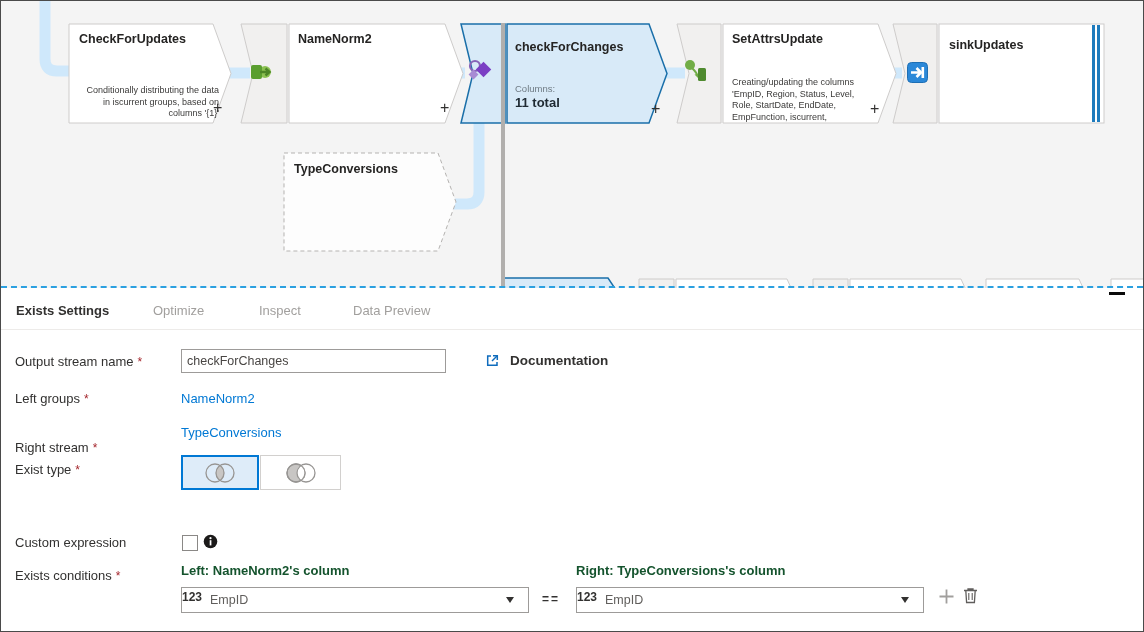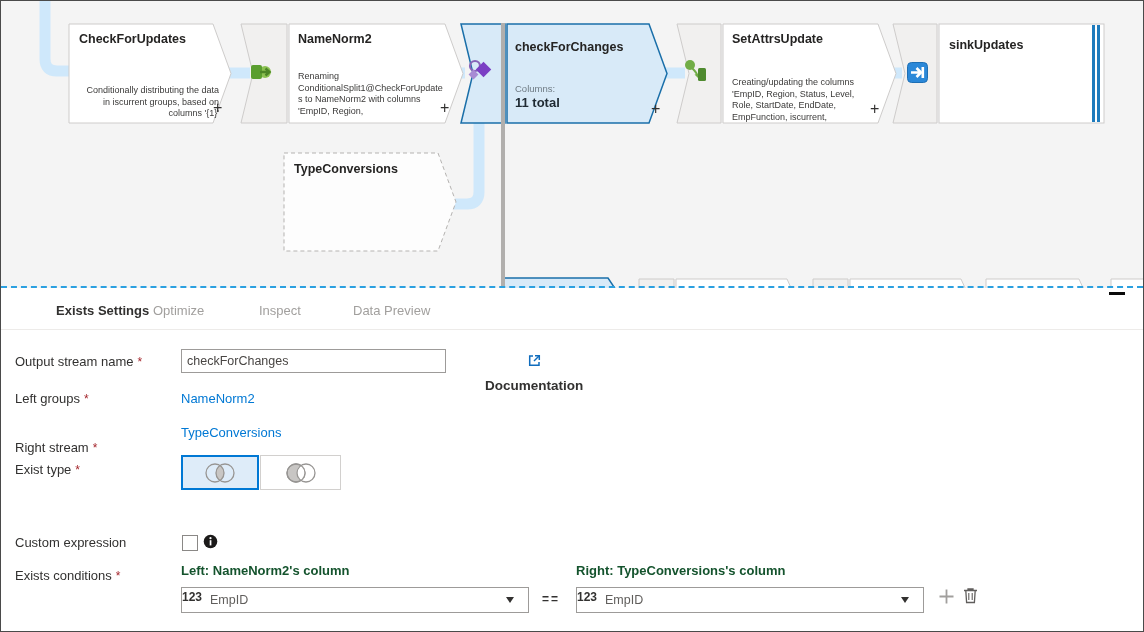--- a/index.html
+++ b/index.html
@@ -12,21 +12,21 @@
   .node-desc{font-size:9px;line-height:11.6px;color:#3b3a39;overflow:hidden;word-wrap:break-word;overflow-wrap:anywhere;}
   .plus{font-size:16px;color:#323130;line-height:16px;cursor:pointer;}
   .cols-label{font-size:9.5px;color:#6f7b84;}
   .cols-value{font-size:13px;font-weight:600;color:#1f2a33;}
   .vbar{position:absolute;left:500px;top:22px;width:4px;height:265px;background:#b1afad;z-index:3;}
   .split-line{position:absolute;left:0;top:285px;width:100%;border-top:2px dashed #2ba0e0;z-index:4;}
   .collapse{position:absolute;left:1108px;top:291px;width:16px;height:3px;background:#0a0a0a;z-index:5;cursor:pointer;}
   
   .panel{position:absolute;left:0;top:287px;width:1142px;height:343px;background:#fff;}
   .tab{position:absolute;top:15px;font-size:13px;color:#a19f9d;cursor:pointer;white-space:nowrap;}
-  .tab.active{color:#323130;font-weight:600;margin-left:40px;}
+  .tab.active{color:#323130;font-weight:600;}
   .tab-sep{position:absolute;left:0;top:41px;width:100%;border-top:1px solid #edebe9;}
   .flabel{position:absolute;left:14px;font-size:13px;color:#323130;white-space:nowrap;}
   .req{color:#a4262c;margin-left:4px;font-size:12px;}
   .txt-input{position:absolute;left:180px;width:253px;height:22px;border:1px solid #9d9b99;background:#fff;
              font-family:"Liberation Sans",sans-serif;font-size:12.5px;color:#494644;padding:0 5px;}
   .doc-wrap{position:absolute;left:484px;display:flex;align-items:center;gap:10px;cursor:pointer;}
   .doc-label{font-size:13.5px;font-weight:600;color:#323130;}
   .link{position:absolute;left:180px;font-size:13px;color:#0078d4;text-decoration:none;cursor:pointer;white-space:nowrap;}
   .etype-btn{position:absolute;top:454px;height:35px;box-sizing:border-box;background:#fff;border:1px solid #d2d0ce;
              display:flex;align-items:center;justify-content:center;cursor:pointer;}
@@ -83,21 +83,20 @@
       <polygon points="849,278 960,278 965,289 849,289" fill="#ffffff" stroke="#cecccb"></polygon>
       <polygon points="985,278 1078,278 1083,289 985,289" fill="#ffffff" stroke="#cecccb"></polygon>
       <polygon points="1110,278 1144,278 1144,289 1110,289" fill="#ffffff" stroke="#cecccb"></polygon>
     </svg>
 
     <div class="ov node-title" style="left:78px;top:31px;">CheckForUpdates</div>
     <div class="ov node-desc" style="left:78px;top:84px;width:140px;height:37px;text-align:right;">Conditionally distributing the data in iscurrent groups, based on columns '{1}'</div>
     <div class="ov plus" style="left:212px;top:99px;">+</div>
 
     <div class="ov node-title" style="left:297px;top:31px;">NameNorm2</div>
-    <div class="ov node-desc" style="left:297px;top:70px;width:146px;height:51px;">Renaming ConditionalSplit1@CheckForUpdates to NameNorm2 with columns 'EmpID, Region,</div>
     <div class="ov plus" style="left:439px;top:99px;">+</div>
 
     <div class="ov node-title" style="left:514px;top:39px;">checkForChanges</div>
     <div class="ov cols-label" style="left:514px;top:82px;">Columns:</div>
     <div class="ov cols-value" style="left:514px;top:94px;">11 total</div>
     <div class="ov plus" style="left:650px;top:100px;">+</div>
 
     <div class="ov node-title" style="left:731px;top:31px;">SetAttrsUpdate</div>
     <div class="ov node-desc" style="left:731px;top:76px;width:142px;height:45px;">Creating/updating the columns 'EmpID, Region, Status, Level, Role, StartDate, EndDate, EmpFunction, iscurrent,</div>
     <div class="ov plus" style="left:869px;top:100px;">+</div>
@@ -146,21 +145,21 @@
     <div class="tab active" style="left:15px;">Exists Settings</div>
     <div class="tab" style="left:152px;">Optimize</div>
     <div class="tab" style="left:258px;">Inspect</div>
     <div class="tab" style="left:352px;">Data Preview</div>
     <div class="tab-sep"></div>
 
     <div class="flabel" style="top:66px;">
       <span>Output stream name</span><span class="req">*</span>
     </div>
     <input class="txt-input" style="top: 61px;" type="text" value="checkForChanges">
-    <div class="doc-wrap" style="top:65px;flex-direction:column;">
+    <div class="doc-wrap" style="top:65px;">
       <svg width="15" height="15">
         <path d="M6,3 H2.7 V12.3 H12 V9" fill="none" stroke="#0f6cbd" stroke-width="1.5"></path>
         <path d="M8,2.7 H12.3 V7" fill="none" stroke="#0f6cbd" stroke-width="1.5"></path>
         <path d="M12,3 L7,8" fill="none" stroke="#0f6cbd" stroke-width="1.5"></path>
       </svg>
       <span class="doc-label">Documentation</span>
     </div>
 
     <div class="flabel" style="top:103px;">
       <span>Left groups</span><span class="req">*</span>

